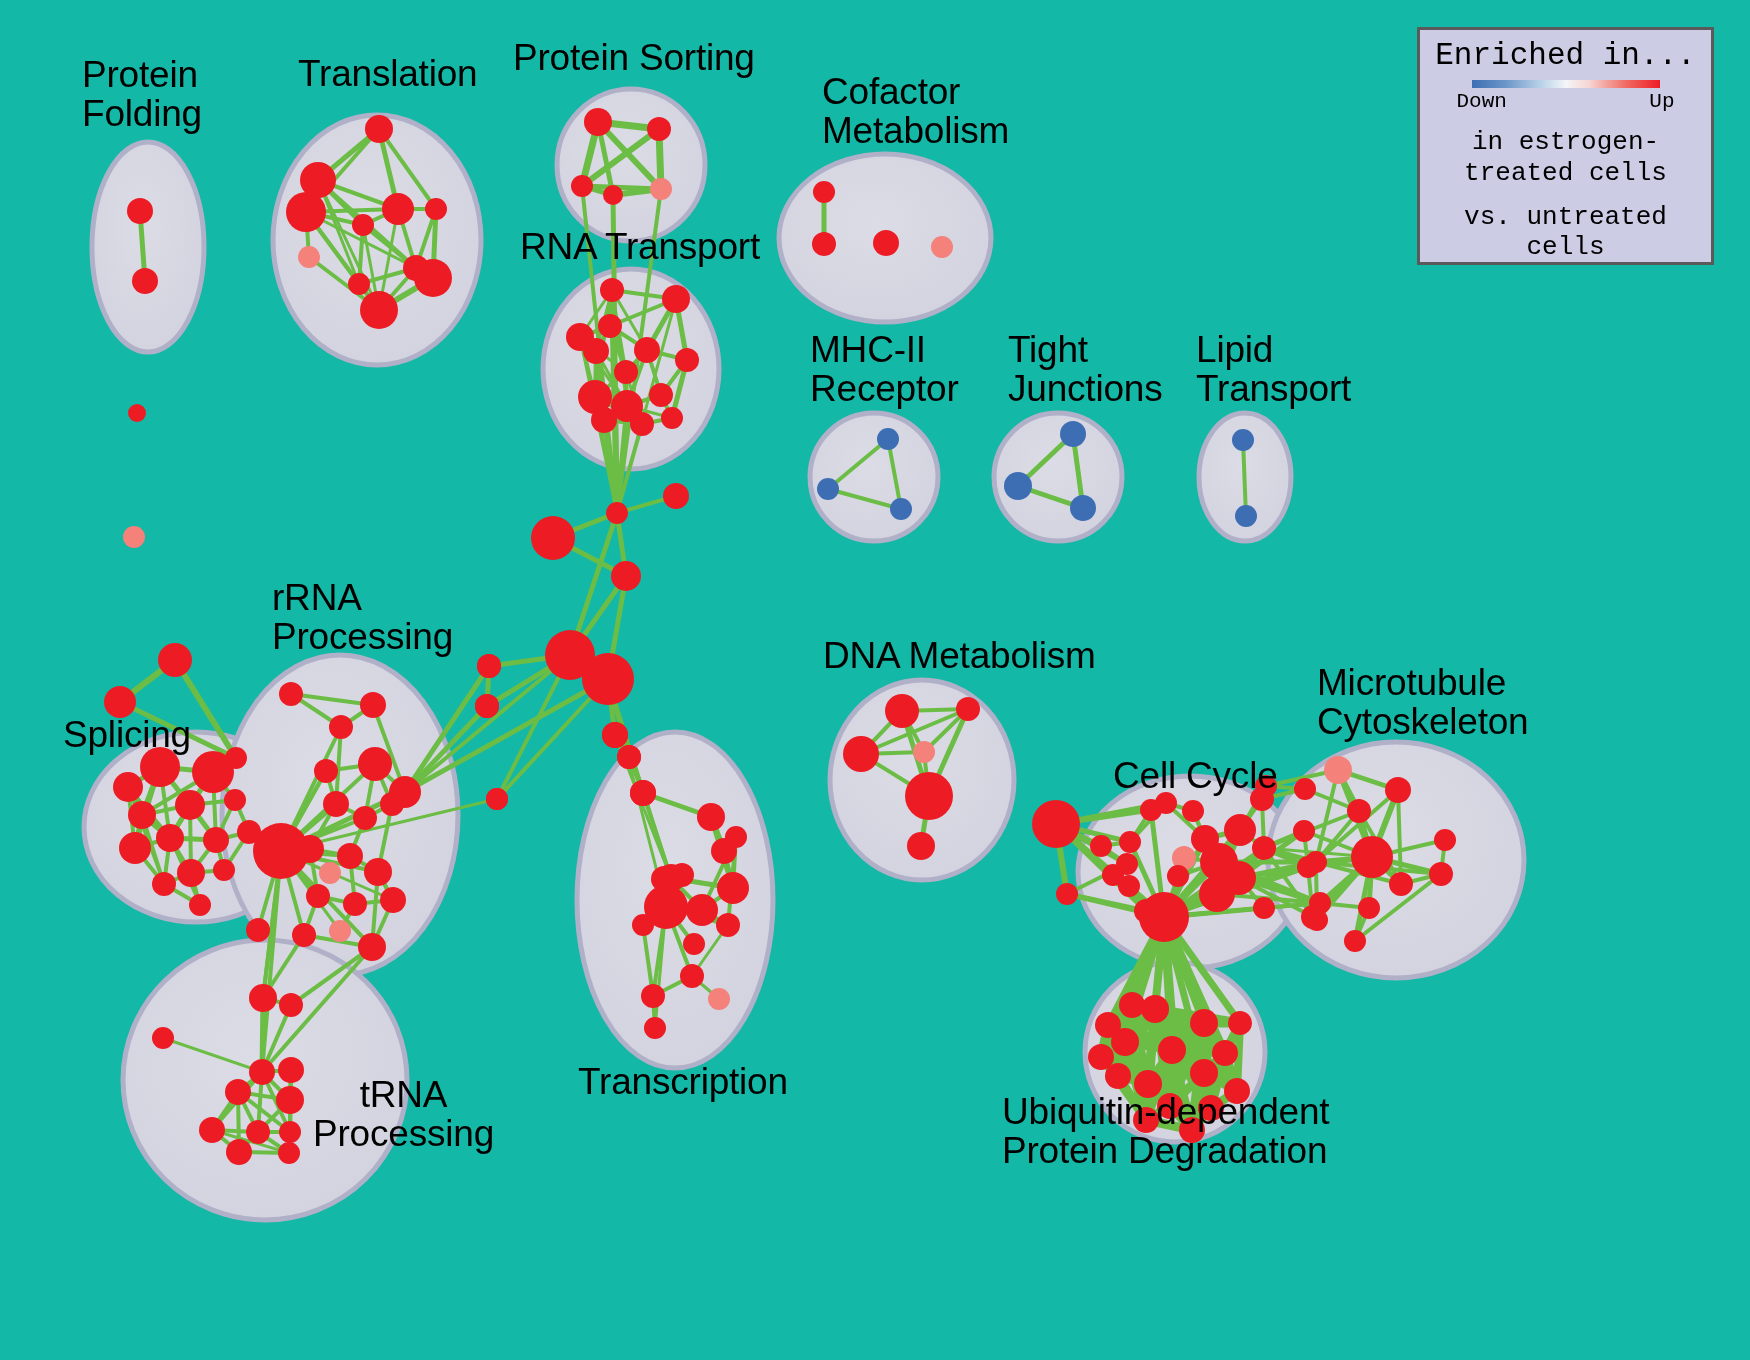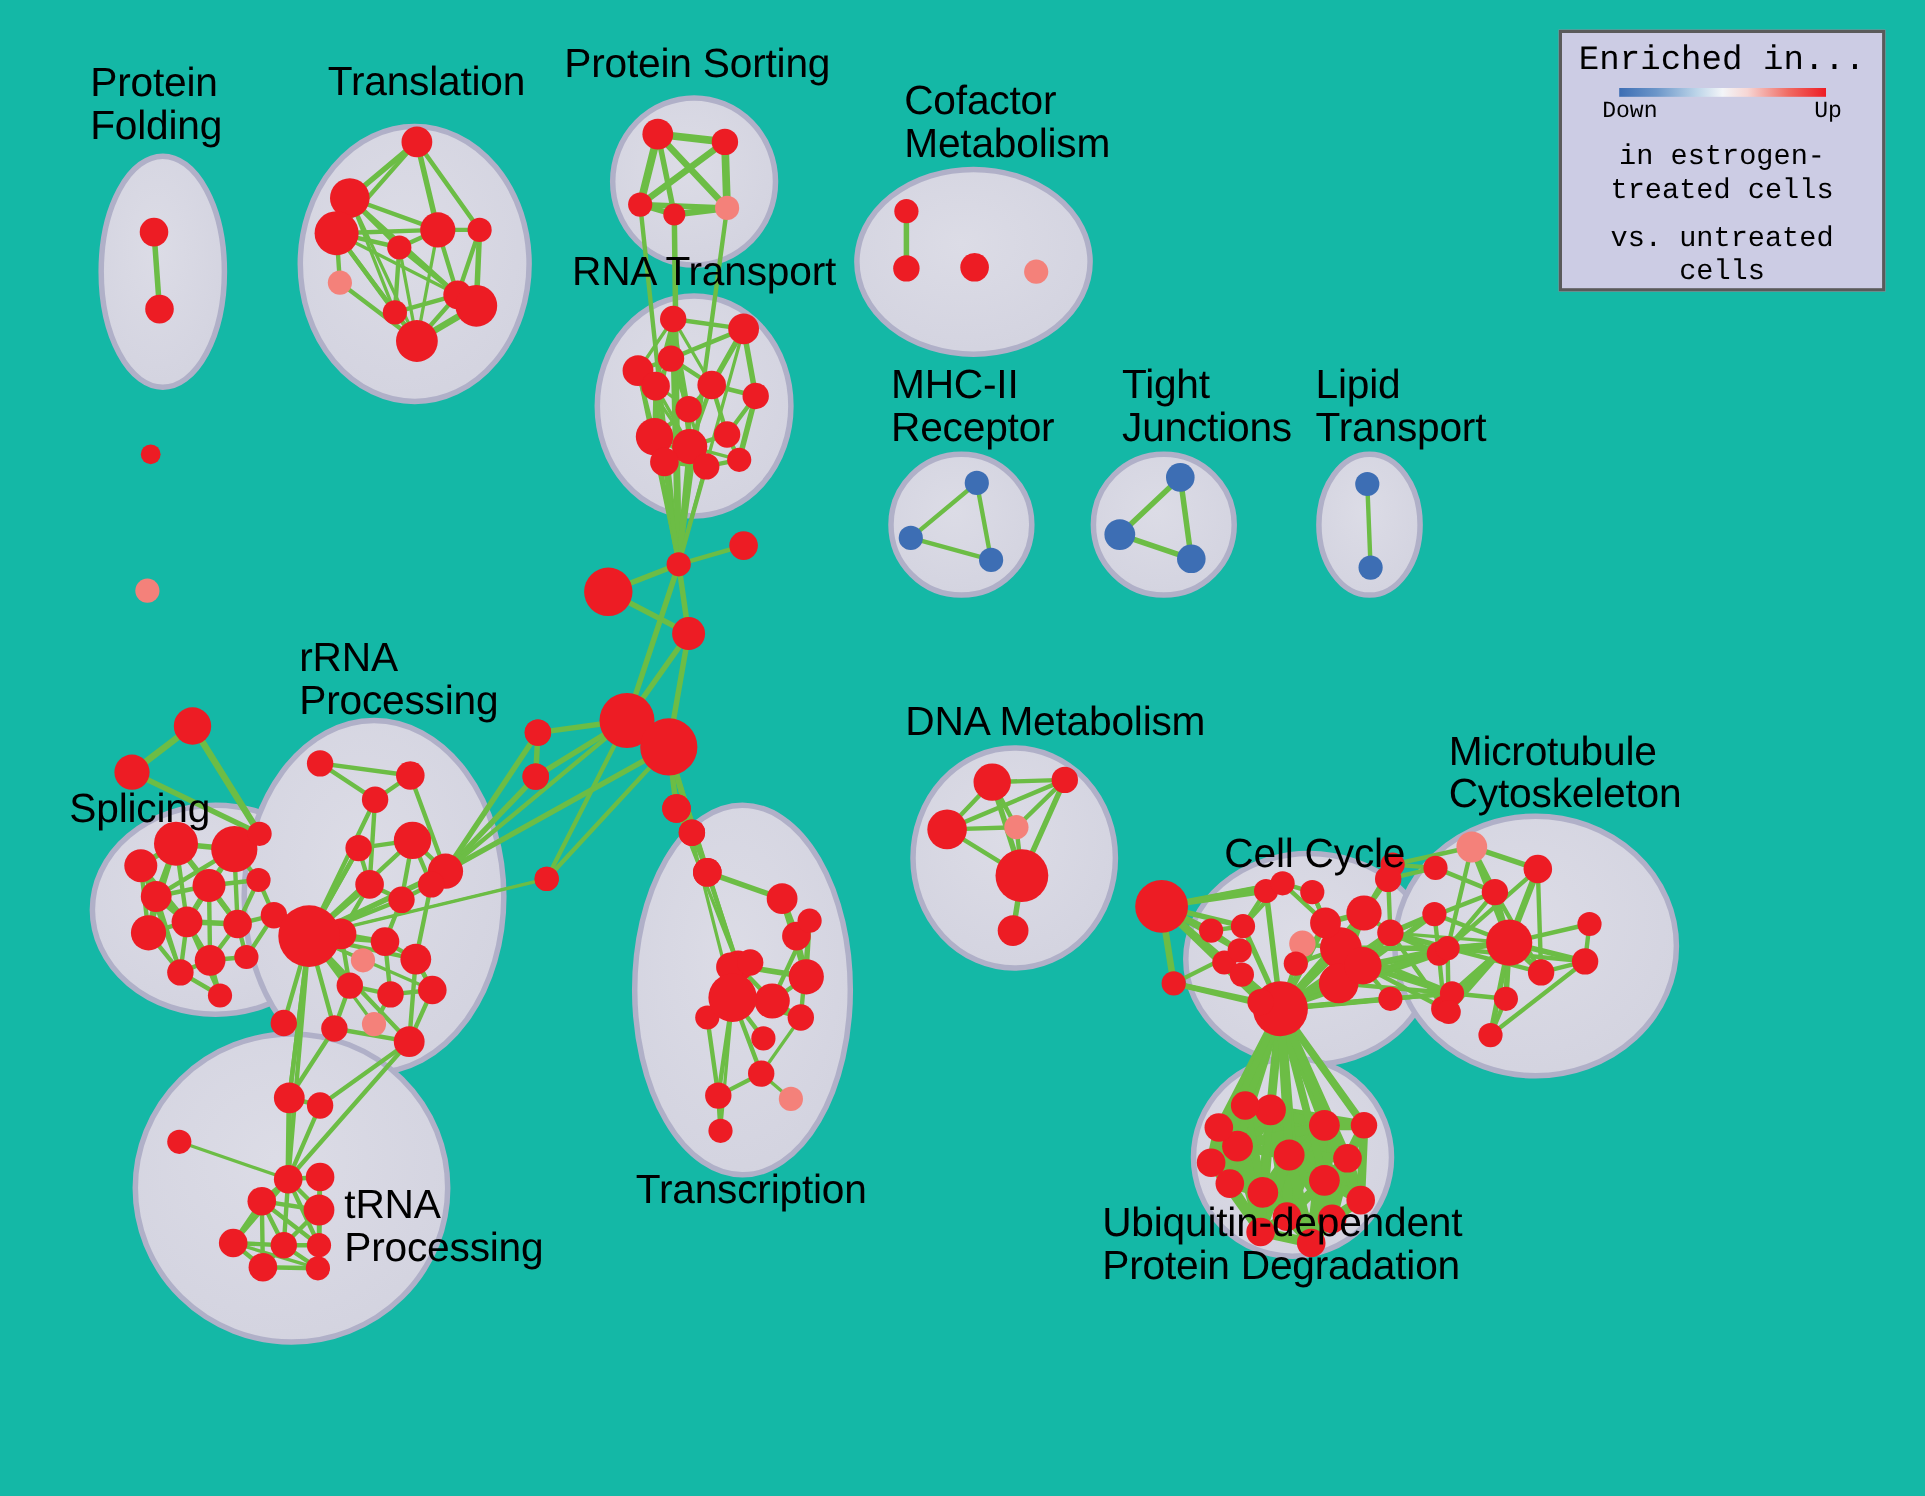--- a/index.html
+++ b/index.html
@@ -774,28 +774,28 @@
 
   <div id="labels">
       <div class="cluster-label" style="left: 82px; top: 55px;">Protein
 Folding</div>
       <div class="cluster-label" style="left: 298px; top: 30px; margin-top: 24px;">Translation</div>
       <div class="cluster-label" style="left: 513px; top: 38px;">Protein Sorting</div>
       <div class="cluster-label" style="left: 520px; top: 227px;">RNA Transport</div>
       <div class="cluster-label" style="left: 63px; top: 715px;">Splicing</div>
       <div class="cluster-label" style="left: 272px; top: 578px;">rRNA
 Processing</div>
-      <div class="cluster-label" style="left: 313px; top: 1075px;">tRNA
+      <div class="cluster-label" style="left: 313px; top: 1075px; text-align: center;">tRNA
 Processing</div>
       <div class="cluster-label" style="left: 578px; top: 1062px;">Transcription</div>
       <div class="cluster-label" style="left: 822px; top: 72px;">Cofactor
 Metabolism</div>
       <div class="cluster-label" style="left: 810px; top: 330px;">MHC-II
 Receptor</div>
-      <div class="cluster-label" style="left: 1008px; top: 330px; margin-left: 12px;">Tight
+      <div class="cluster-label" style="left: 1008px; top: 330px;">Tight
 Junctions</div>
       <div class="cluster-label" style="left: 1196px; top: 330px;">Lipid
 Transport</div>
       <div class="cluster-label" style="left: 823px; top: 636px;">DNA Metabolism</div>
       <div class="cluster-label" style="left: 1113px; top: 756px;">Cell Cycle</div>
       <div class="cluster-label" style="left: 1002px; top: 1092px;">Ubiquitin-dependent
 Protein Degradation</div>
       <div class="cluster-label" style="left: 1317px; top: 663px;">Microtubule
 Cytoskeleton</div>
     </div>

